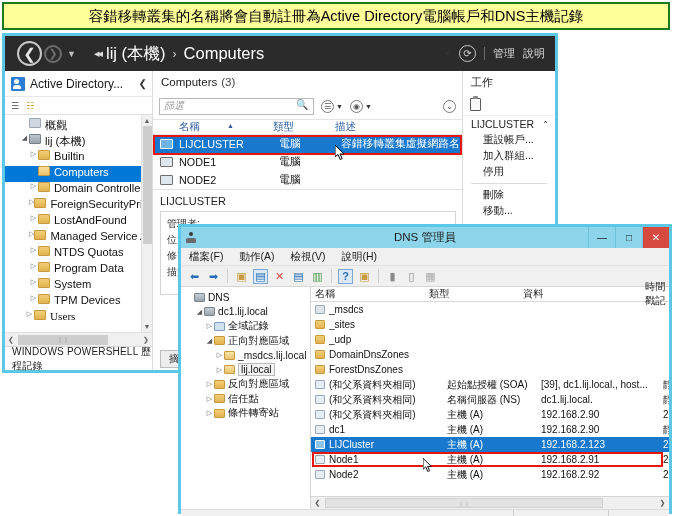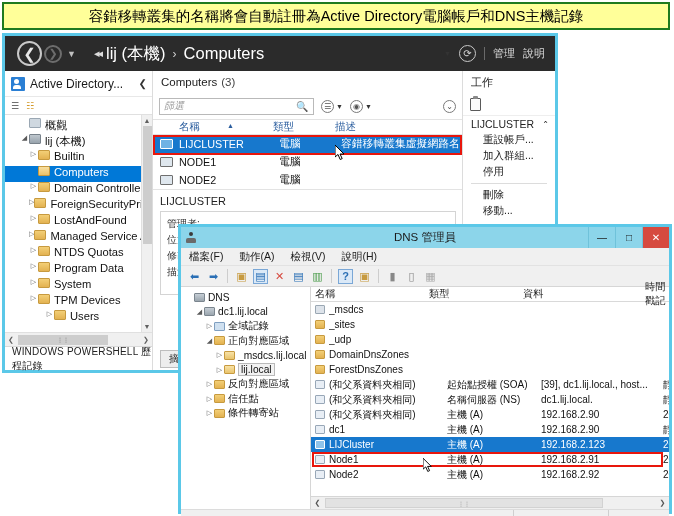--- a/index.html
+++ b/index.html
@@ -92,21 +92,21 @@
   .ps-history{ height:24px; border-top:1px solid #d9d9d9; display:flex; align-items:center;
                padding-left:7px; font-size:10px; color:#222; letter-spacing:0.2px;}
 
   
   .adac-center { flex:1; display:flex; flex-direction:column; border-right:1px solid #dcdcdc; min-width:0;}
   .center-head { height:22px; display:flex; align-items:center; padding-left:8px; font-size:11.5px; color:#222; gap:4px;}
   .center-count{ color:#444; }
   .filter-bar { height:26px; display:flex; align-items:center; gap:7px; padding:0 6px; }
   .filter-box {
     flex:0 0 155px; height:17px; border:1px solid #b9b9b9; background:#fff;
-    display:flex; align-items:center; padding:0 4px; font-size:10px; color:#9a9a9a; font-style:italic;
+    display:flex; align-items:flex-start; padding:0 4px; font-size:10px; color:#9a9a9a; font-style:italic;
   }
   .filter-magnify{ margin-left:auto; font-style:normal; color:#333; font-size:10px;}
   .fb-btn { display:flex; align-items:center; gap:2px; }
   .rnd-ico { width:13px;height:13px;border-radius:50%;border:1px solid #7a7a7a;color:#555;
              display:flex;align-items:center;justify-content:center;font-size:8px;}
   .caret-sm { font-size:7px; color:#333; }
   .fb-right { margin-left:auto; }
   .list-head { height:16px; border-top:1px solid #e3e3e3; border-bottom:1px solid #e3e3e3;
                display:flex; align-items:center; font-size:10.5px; color:#2a5d9e; background:#fff;}
   .lh-name{ width:120px; padding-left:26px; position:relative;}
@@ -298,21 +298,21 @@
               <div class="tree-row" style="padding-left: 24px;">
                 <span class="tw">▷</span>
                 <span class="fico"></span>
                 <span>System</span>
               </div>
               <div class="tree-row" style="padding-left: 24px;">
                 <span class="tw">▷</span>
                 <span class="fico"></span>
                 <span>TPM Devices</span>
               </div>
-              <div class="tree-row" style="padding-left: 40px;">
+              <div class="tree-row" style="padding-left: 20px; font-family: Liberation Serif, serif;">
                 <span class="tw">▷</span>
                 <span class="fico"></span>
                 <span>Users</span>
               </div>
             </div>
           <div class="tree-scrollbar">
             <div class="tsb-arrow">▲</div>
             <div class="tsb-thumb"></div>
             <div class="tsb-arrow" style="position:absolute;bottom:0;left:0;right:0;">▼</div>
           </div>

